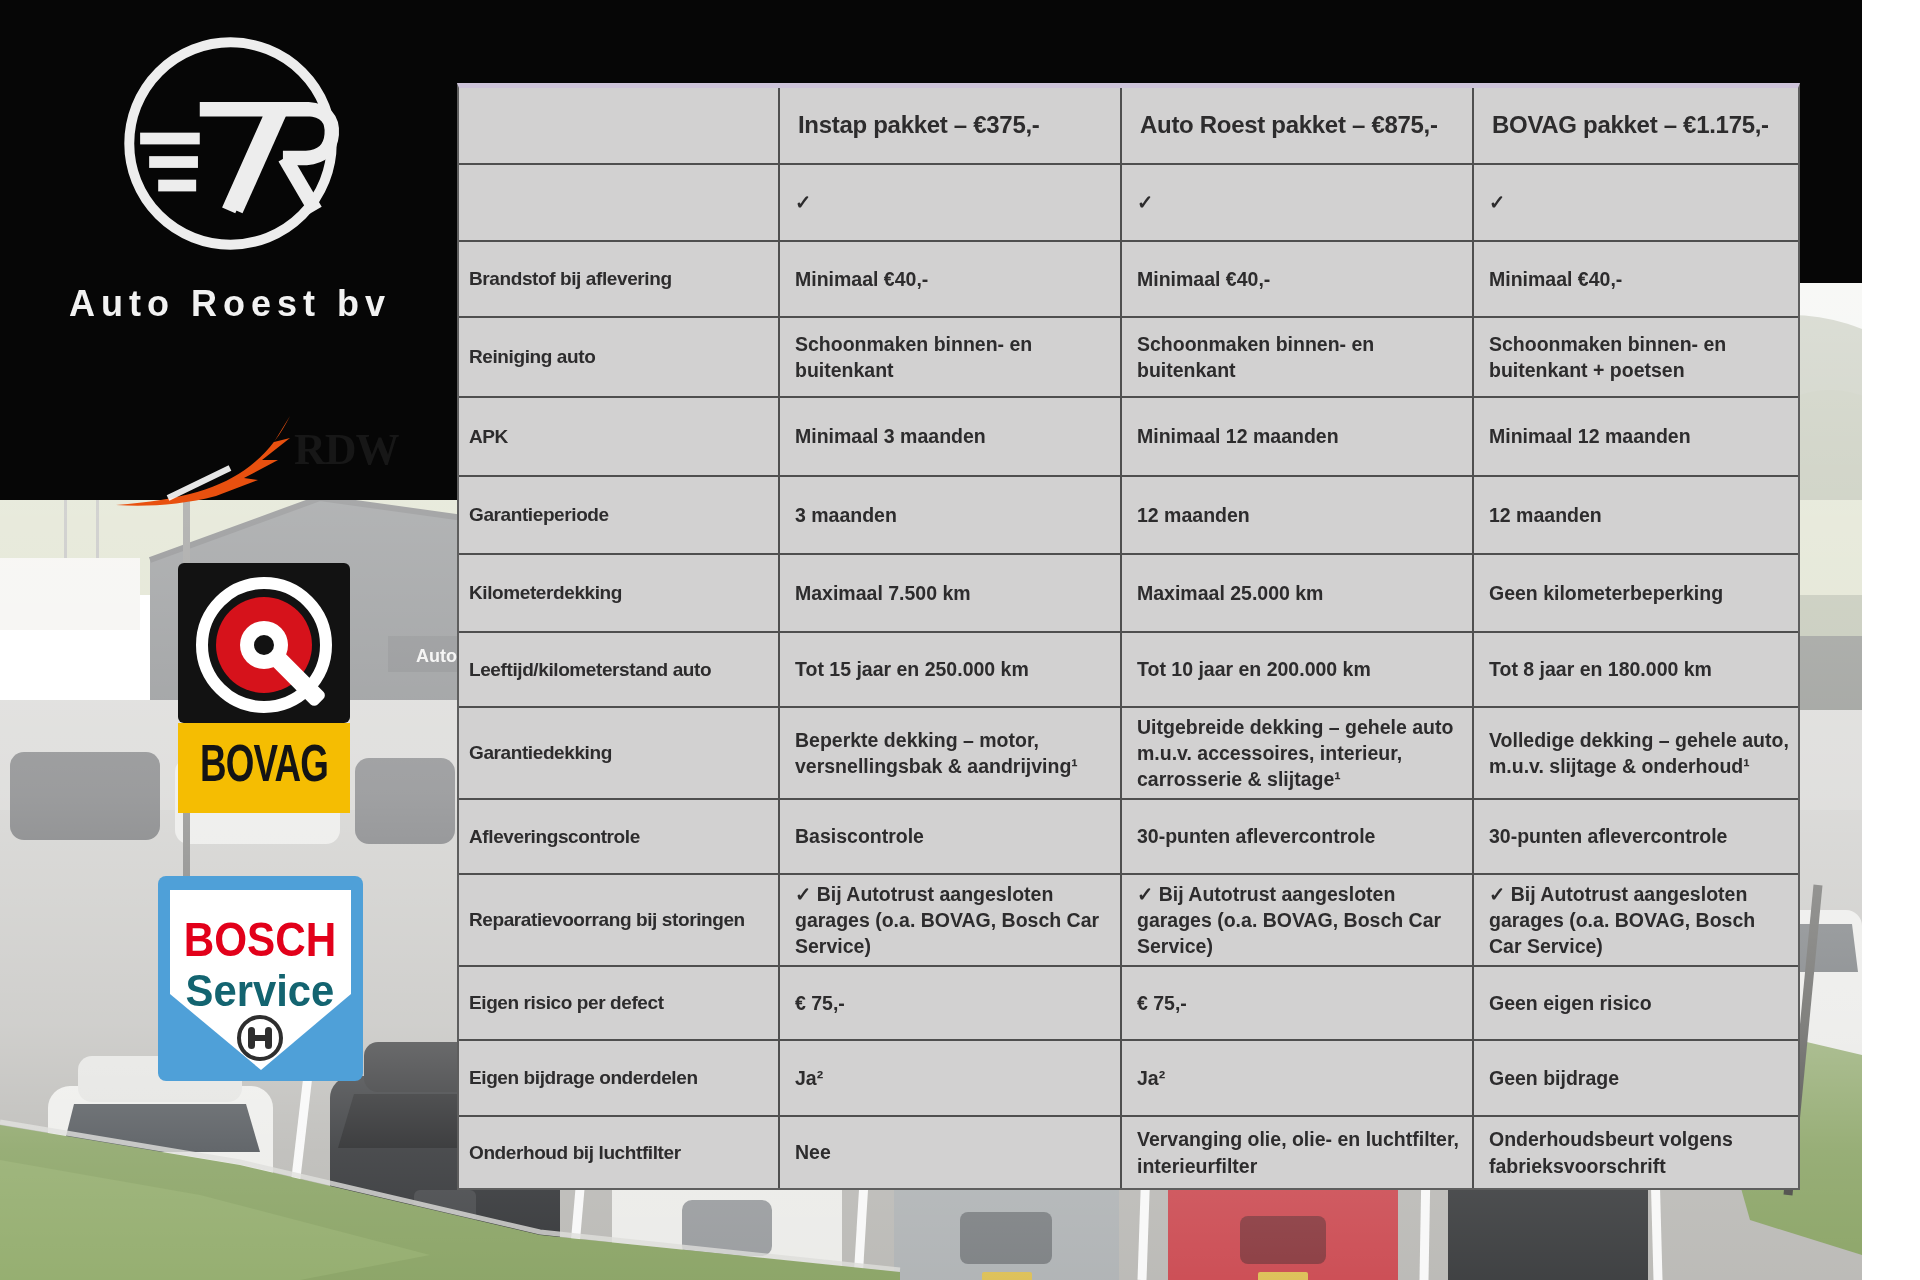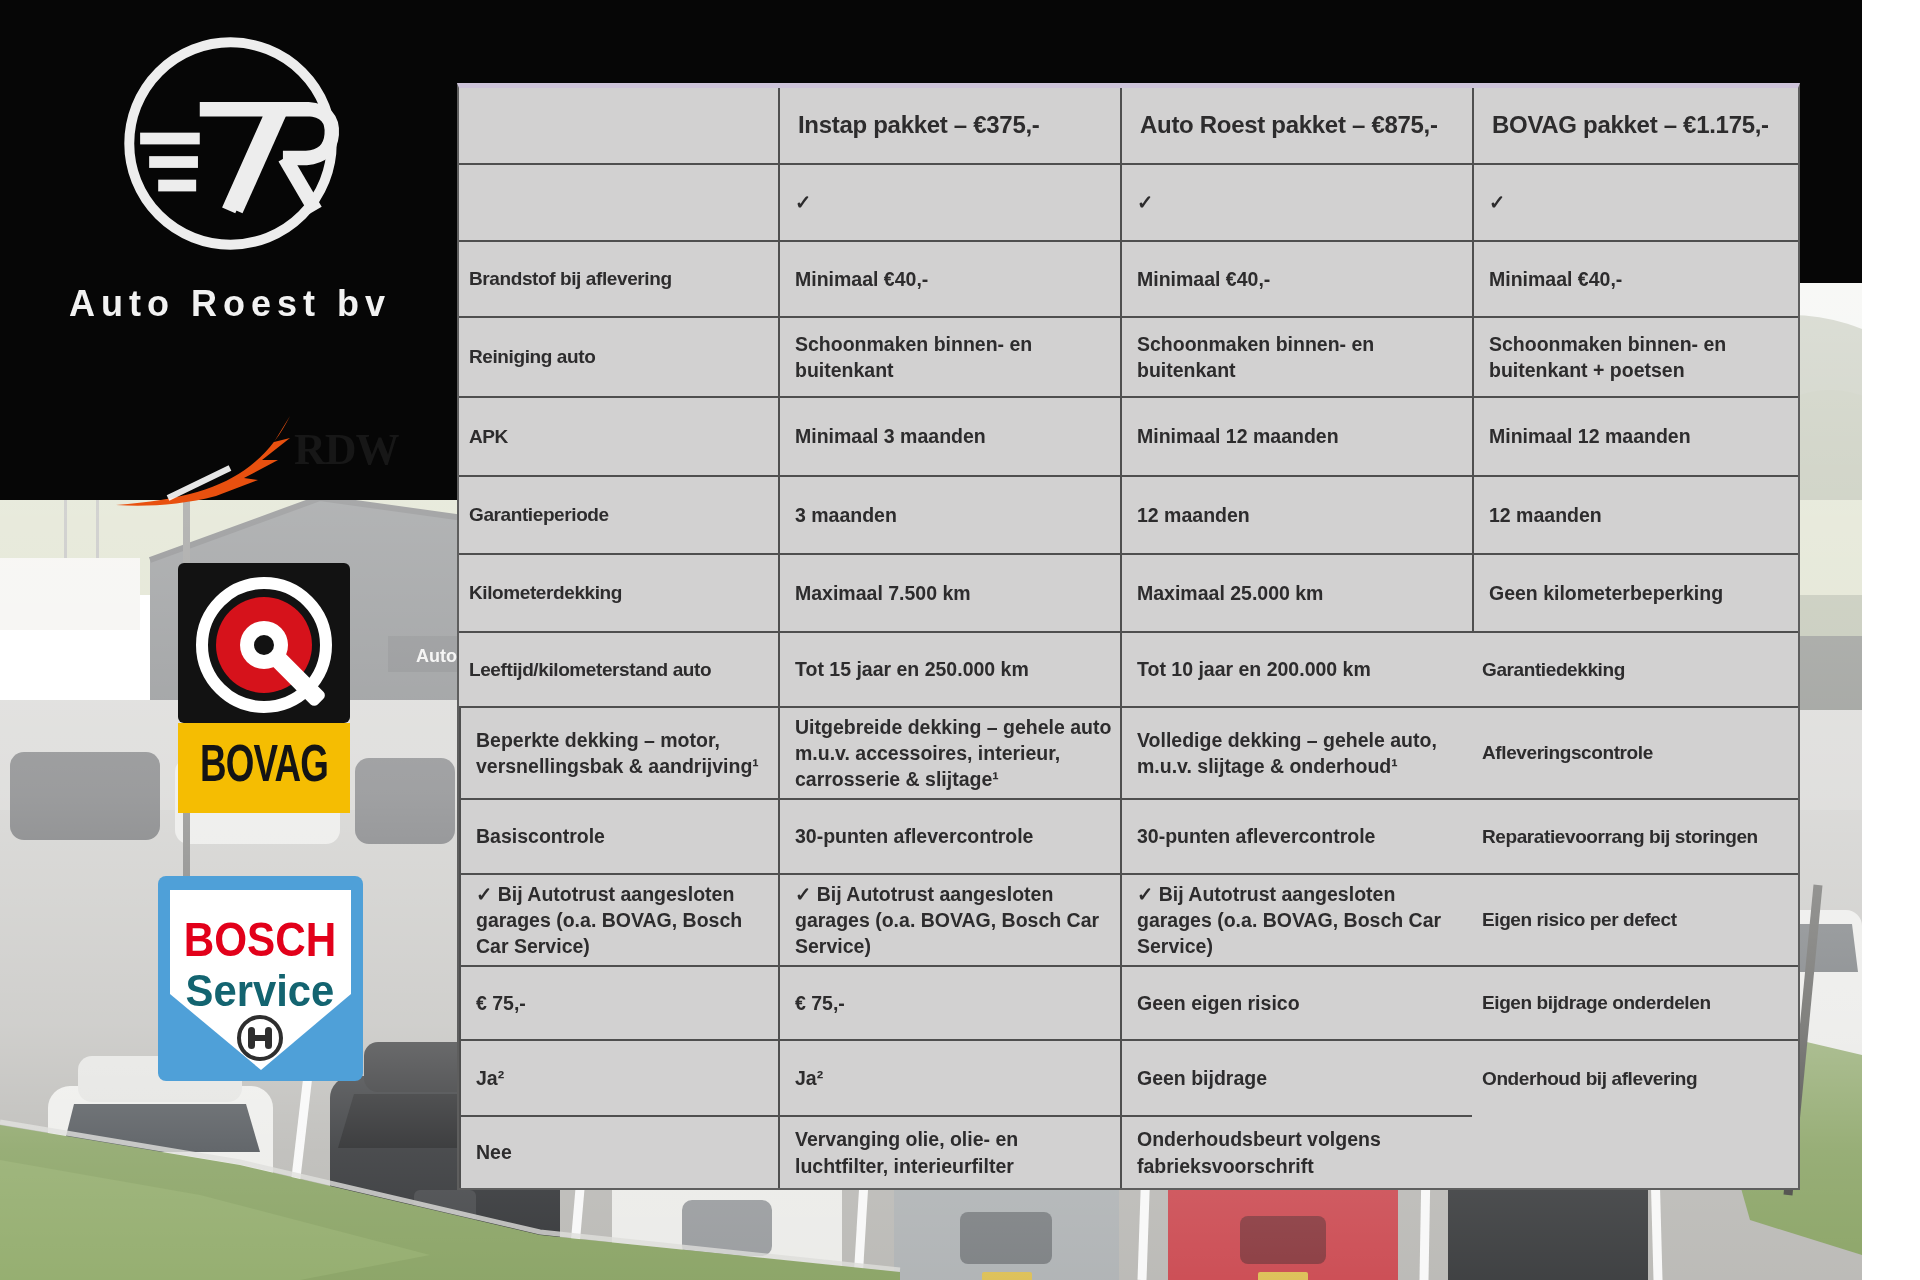--- a/index.html
+++ b/index.html
@@ -254,20 +254,21 @@
       <div class="c v">12 maanden</div>
 
       <div class="c lab">Kilometerdekking</div>
       <div class="c v">Maximaal 7.500 km</div>
       <div class="c v">Maximaal 25.000 km</div>
       <div class="c v">Geen kilometerbeperking</div>
 
       <div class="c lab">Leeftijd/kilometerstand auto</div>
       <div class="c v">Tot 15 jaar en 250.000 km</div>
       <div class="c v">Tot 10 jaar en 200.000 km</div>
+      <div class="c v">Tot 8 jaar en 180.000 km</div>
 
       <div class="c lab">Garantiedekking</div>
       <div class="c v">Beperkte dekking – motor, versnellingsbak &amp; aandrijving¹</div>
       <div class="c v">Uitgebreide dekking – gehele auto m.u.v. accessoires, interieur, carrosserie &amp; slijtage¹</div>
       <div class="c v">Volledige dekking – gehele auto, m.u.v. slijtage &amp; onderhoud¹</div>
 
       <div class="c lab">Afleveringscontrole</div>
       <div class="c v">Basiscontrole</div>
       <div class="c v">30-punten aflevercontrole</div>
       <div class="c v">30-punten aflevercontrole</div>
@@ -280,20 +281,20 @@
       <div class="c lab">Eigen risico per defect</div>
       <div class="c v">€ 75,-</div>
       <div class="c v">€ 75,-</div>
       <div class="c v">Geen eigen risico</div>
 
       <div class="c lab">Eigen bijdrage onderdelen</div>
       <div class="c v">Ja²</div>
       <div class="c v">Ja²</div>
       <div class="c v">Geen bijdrage</div>
 
-      <div class="c lab last">Onderhoud bij aflevering</div>
+      <div class="c lab last">Onderhoud bij luchtfilter</div>
       <div class="c v last">Nee</div>
       <div class="c v last">Vervanging olie, olie- en luchtfilter, interieurfilter</div>
       <div class="c v last">Onderhoudsbeurt volgens fabrieksvoorschrift</div>
     </div>
   </div>
 
 </div>
 
 </body></html>

